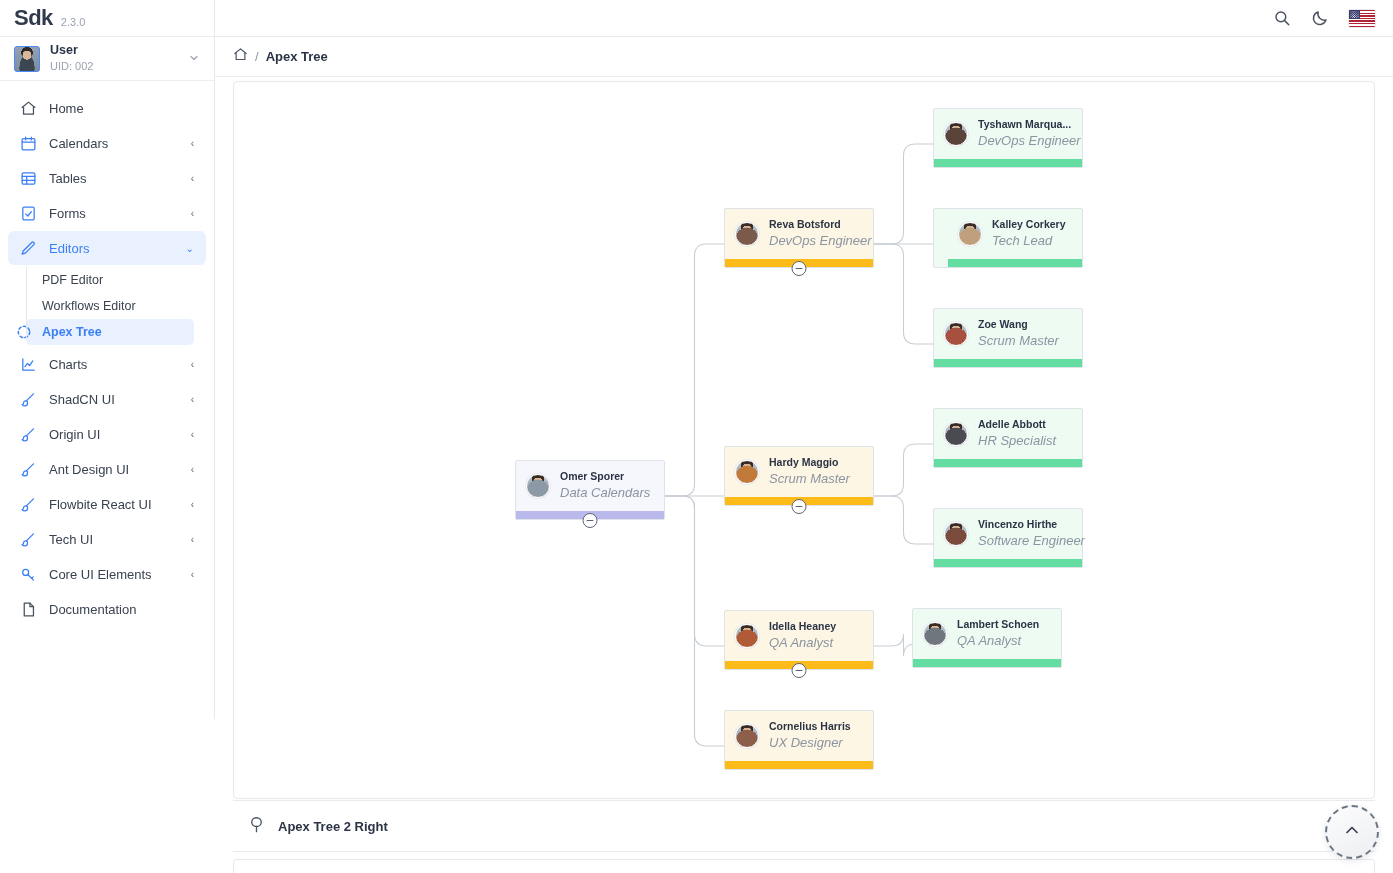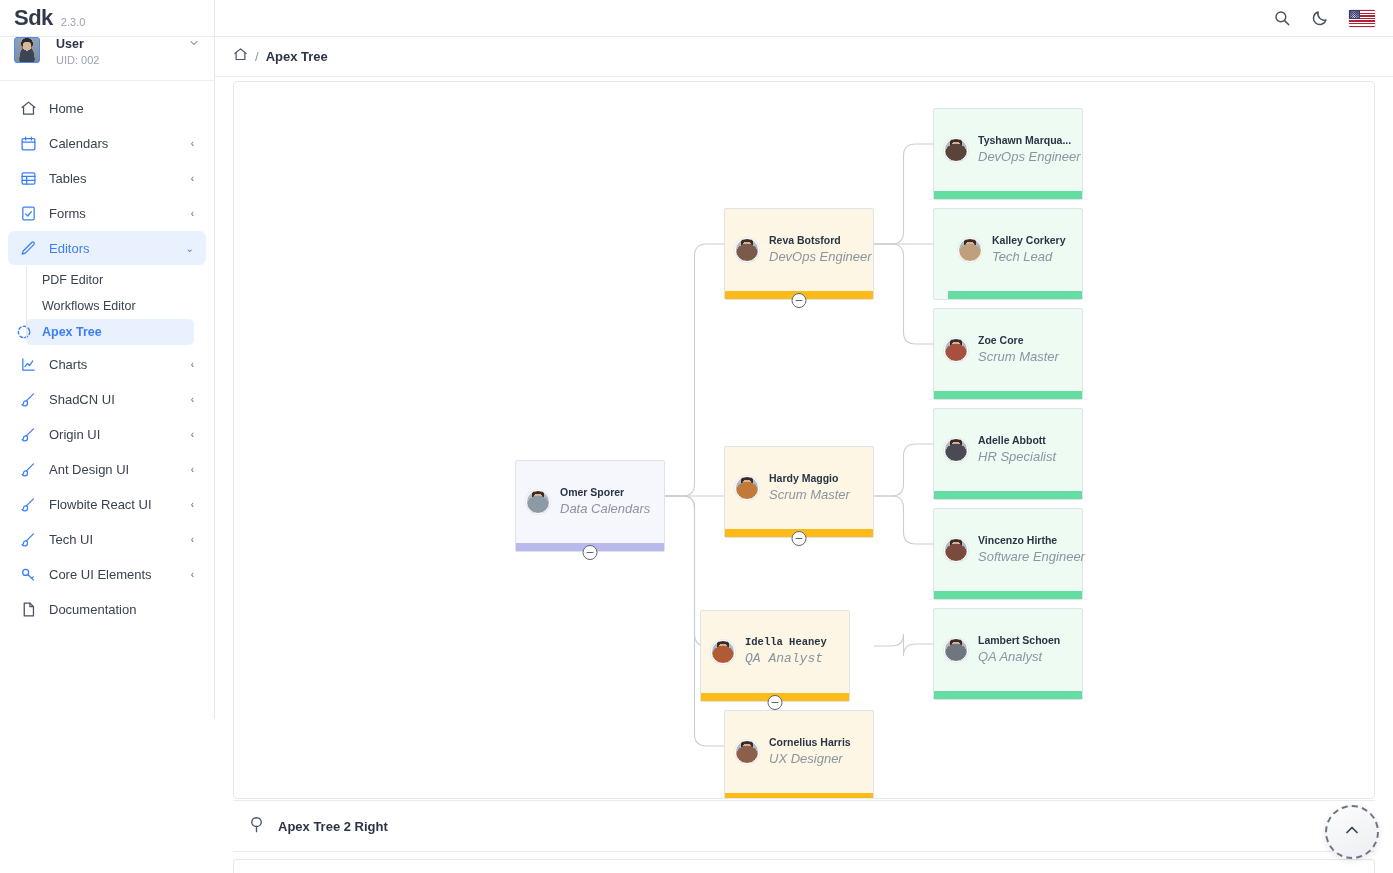--- a/index.html
+++ b/index.html
@@ -21,21 +21,21 @@
   }
   .brand {
     height: 37px; display: flex; align-items: center;
     padding: 0 14px; gap: 8px;
     border-bottom: 1px solid #eceef1;
   }
   .brand-name { font-size: 22px; font-weight: 700; letter-spacing: -0.5px; color: #303a4b; }
   .brand-ver { font-size: 11px; color: #9aa3b0; font-weight: 400; padding-top: 7px; }
 
   .profile {
-    height: 44px; display: flex; gap: 16px;
+    height: 44px; display: flex; align-items: center; gap: 10px;
     padding: 0 14px; border-bottom: 1px solid #eceef1; position: relative;
   }
   .avatar-sq {
     width: 26px; height: 26px; border-radius: 3px; overflow: hidden;
     background: #6e7d8e; flex: 0 0 26px; position: relative;
     border: 1px solid #4a8bf5;
   }
   .avatar-sq .face {
     position: absolute; inset: 0;
     background:
@@ -117,21 +117,21 @@
   }
   .canvas {
     position: absolute; inset: 0;
     overflow: hidden;
   }
   .tree-layer { position: absolute; left: 0; top: 0; width: 1130px; height: 720px; }
   svg.links { position: absolute; left: 0; top: 0; overflow: visible; }
 
   
   .node {
-    position: absolute; width: 150px; height: 92px;
+    position: absolute; width: 150px; height: 60px;
     border: 1px solid #dfe2e6; border-radius: 2px;
     background: #fff; display: flex; flex-direction: column;
     cursor: pointer;
   }
   .node .body { flex: 1; display: flex; align-items: center; gap: 10px; padding: 0 10px; }
   .node .bar { height: 8px; width: 100%; }
   .node-av {
     width: 24px; height: 24px; border-radius: 50%; flex: 0 0 24px;
     overflow: hidden; border: 1.5px solid #fff; box-shadow: 0 0 0 1px #e9ebee;
     position: relative; background: #9aa6b3;
@@ -448,21 +448,21 @@
                 <div class="body">
                   <div class="node-av" style="background: radial-gradient(circle at 50% 72%, rgb(194, 122, 58) 0px, rgb(194, 122, 58) 58%, transparent 59%), radial-gradient(circle at 50% 34%, rgb(216, 178, 150) 0px, rgb(216, 178, 150) 26%, transparent 27%), radial-gradient(circle at 50% 20%, rgb(58, 45, 37) 0px, rgb(58, 45, 37) 30%, transparent 31%), linear-gradient(rgb(185, 194, 203), rgb(152, 163, 174));"></div>
                   <div class="node-txt">
                     <div class="node-name">Hardy Maggio</div>
                     <div class="node-role">Scrum Master</div>
                   </div>
                 </div>
                 <div class="bar"></div>
                 <div class="toggle"></div>
               </div>
-              <div class="node mid" style="left: 466px; top: 528px; font-family: Liberation Mono, monospace;">
+              <div class="node mid" style="left: 490px; top: 528px;">
                 <div class="body">
                   <div class="node-av" style="background: radial-gradient(circle at 50% 72%, rgb(176, 90, 54) 0px, rgb(176, 90, 54) 58%, transparent 59%), radial-gradient(circle at 50% 34%, rgb(216, 178, 150) 0px, rgb(216, 178, 150) 26%, transparent 27%), radial-gradient(circle at 50% 20%, rgb(58, 45, 37) 0px, rgb(58, 45, 37) 30%, transparent 31%), linear-gradient(rgb(185, 194, 203), rgb(152, 163, 174));"></div>
                   <div class="node-txt">
                     <div class="node-name">Idella Heaney</div>
                     <div class="node-role">QA Analyst</div>
                   </div>
                 </div>
                 <div class="bar"></div>
                 <div class="toggle"></div>
               </div>
@@ -493,21 +493,21 @@
                     <div class="node-name">Kalley Corkery</div>
                     <div class="node-role">Tech Lead</div>
                   </div>
                 </div>
                 <div class="bar"></div>
               </div>
               <div class="node leaf" style="left: 699px; top: 226px;">
                 <div class="body">
                   <div class="node-av" style="background: radial-gradient(circle at 50% 72%, rgb(168, 80, 63) 0px, rgb(168, 80, 63) 58%, transparent 59%), radial-gradient(circle at 50% 34%, rgb(216, 178, 150) 0px, rgb(216, 178, 150) 26%, transparent 27%), radial-gradient(circle at 50% 20%, rgb(58, 45, 37) 0px, rgb(58, 45, 37) 30%, transparent 31%), linear-gradient(rgb(185, 194, 203), rgb(152, 163, 174));"></div>
                   <div class="node-txt">
-                    <div class="node-name">Zoe Core</div>
+                    <div class="node-name">Zoe Wang</div>
                     <div class="node-role">Scrum Master</div>
                   </div>
                 </div>
                 <div class="bar"></div>
               </div>
               <div class="node leaf" style="left: 699px; top: 326px;">
                 <div class="body">
                   <div class="node-av" style="background: radial-gradient(circle at 50% 72%, rgb(74, 74, 82) 0px, rgb(74, 74, 82) 58%, transparent 59%), radial-gradient(circle at 50% 34%, rgb(216, 178, 150) 0px, rgb(216, 178, 150) 26%, transparent 27%), radial-gradient(circle at 50% 20%, rgb(58, 45, 37) 0px, rgb(58, 45, 37) 30%, transparent 31%), linear-gradient(rgb(185, 194, 203), rgb(152, 163, 174));"></div>
                   <div class="node-txt">
                     <div class="node-name">Adelle Abbott</div>
@@ -519,21 +519,21 @@
               <div class="node leaf" style="left: 699px; top: 426px;">
                 <div class="body">
                   <div class="node-av" style="background: radial-gradient(circle at 50% 72%, rgb(122, 75, 60) 0px, rgb(122, 75, 60) 58%, transparent 59%), radial-gradient(circle at 50% 34%, rgb(216, 178, 150) 0px, rgb(216, 178, 150) 26%, transparent 27%), radial-gradient(circle at 50% 20%, rgb(58, 45, 37) 0px, rgb(58, 45, 37) 30%, transparent 31%), linear-gradient(rgb(185, 194, 203), rgb(152, 163, 174));"></div>
                   <div class="node-txt">
                     <div class="node-name">Vincenzo Hirthe</div>
                     <div class="node-role">Software Engineer</div>
                   </div>
                 </div>
                 <div class="bar"></div>
               </div>
-              <div class="node leaf" style="left: 699px; top: 526px;">
+              <div class="node leaf" style="left: 678px; top: 526px;">
                 <div class="body">
                   <div class="node-av" style="background: radial-gradient(circle at 50% 72%, rgb(111, 118, 125) 0px, rgb(111, 118, 125) 58%, transparent 59%), radial-gradient(circle at 50% 34%, rgb(216, 178, 150) 0px, rgb(216, 178, 150) 26%, transparent 27%), radial-gradient(circle at 50% 20%, rgb(58, 45, 37) 0px, rgb(58, 45, 37) 30%, transparent 31%), linear-gradient(rgb(185, 194, 203), rgb(152, 163, 174));"></div>
                   <div class="node-txt">
                     <div class="node-name">Lambert Schoen</div>
                     <div class="node-role">QA Analyst</div>
                   </div>
                 </div>
                 <div class="bar"></div>
               </div>
             </div>

